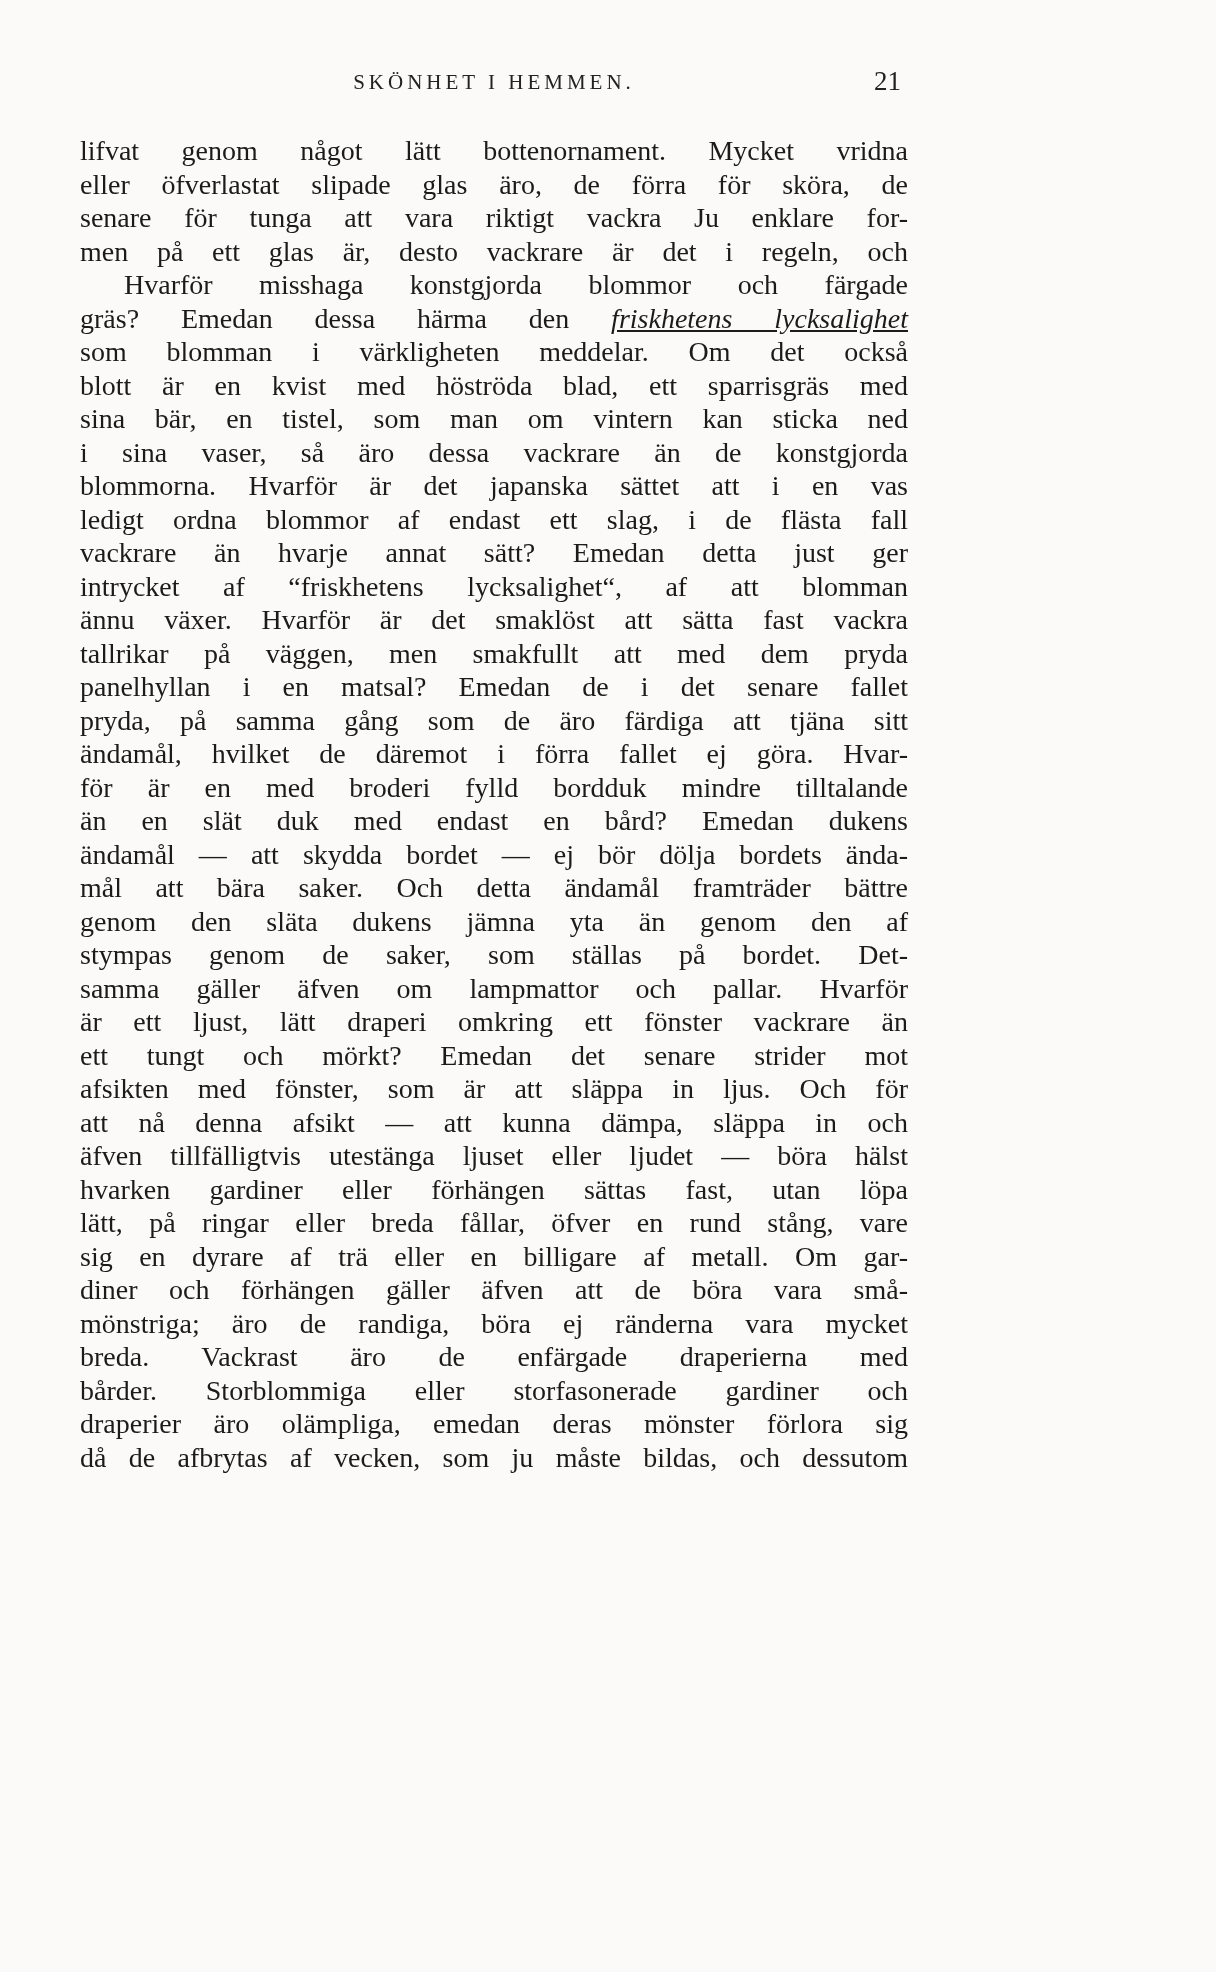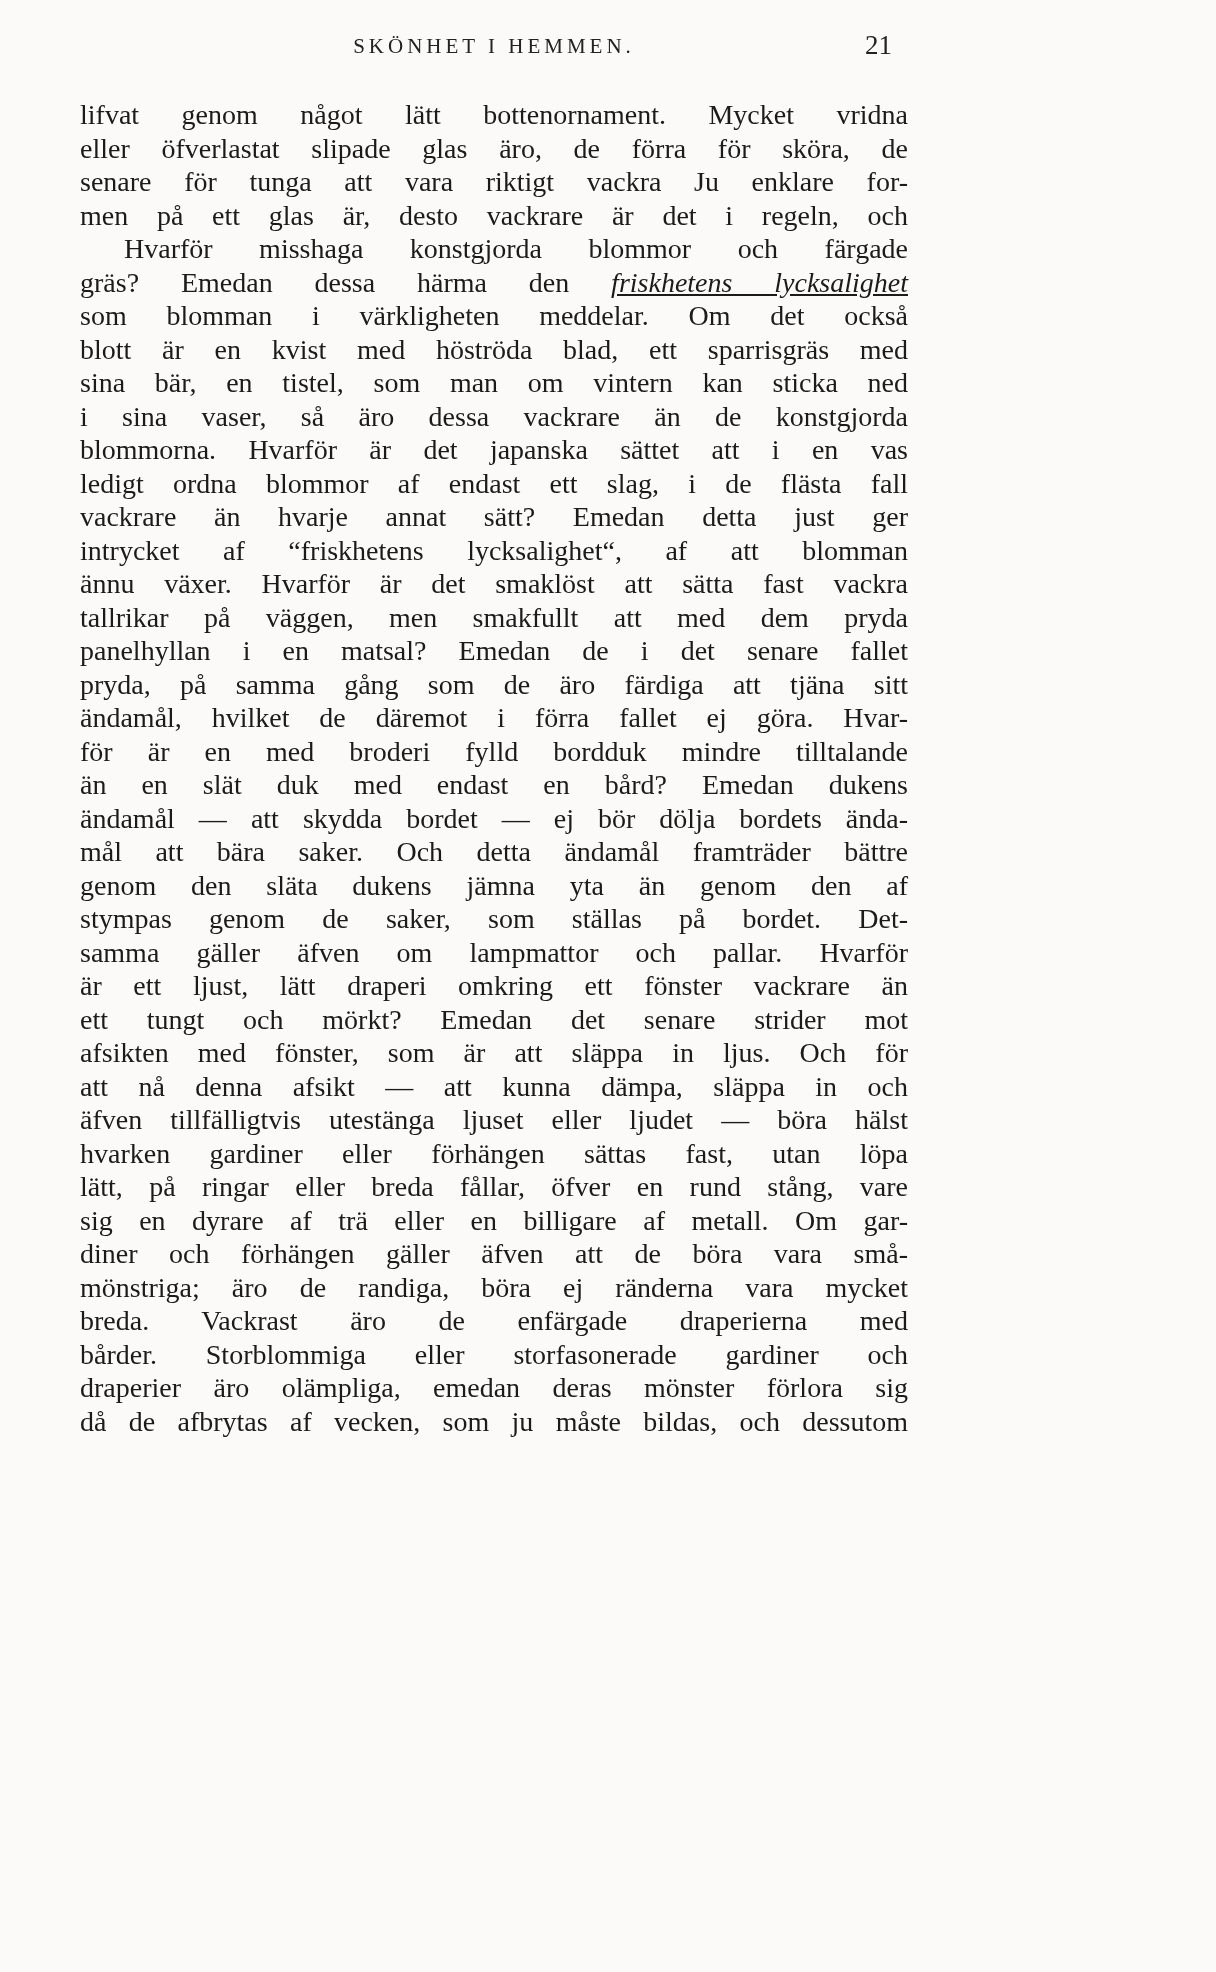--- a/index.html
+++ b/index.html
@@ -20,32 +20,33 @@
   .text-block {
     position: absolute;
     left: 80px;
     top: 34px;
     width: 828px;
   }
   .page-header {
     position: relative;
     height: 42px;
     margin-bottom: 22px;
+    margin-top: 36px;
   }
   .header-title {
     position: absolute;
     left: 0; right: 0;
     text-align: center;
     font-size: 21px;
     letter-spacing: 4px;
     color: #222;
   }
   .page-number {
     position: absolute;
-    right: 16px;
+    right: 7px;
     top: -4px;
     font-size: 27px;
     color: #222;
   }
   .page-body {
     font-size: 28px;
     line-height: 33.5px;
     color: #1b1b1b;
   }
   .line {

